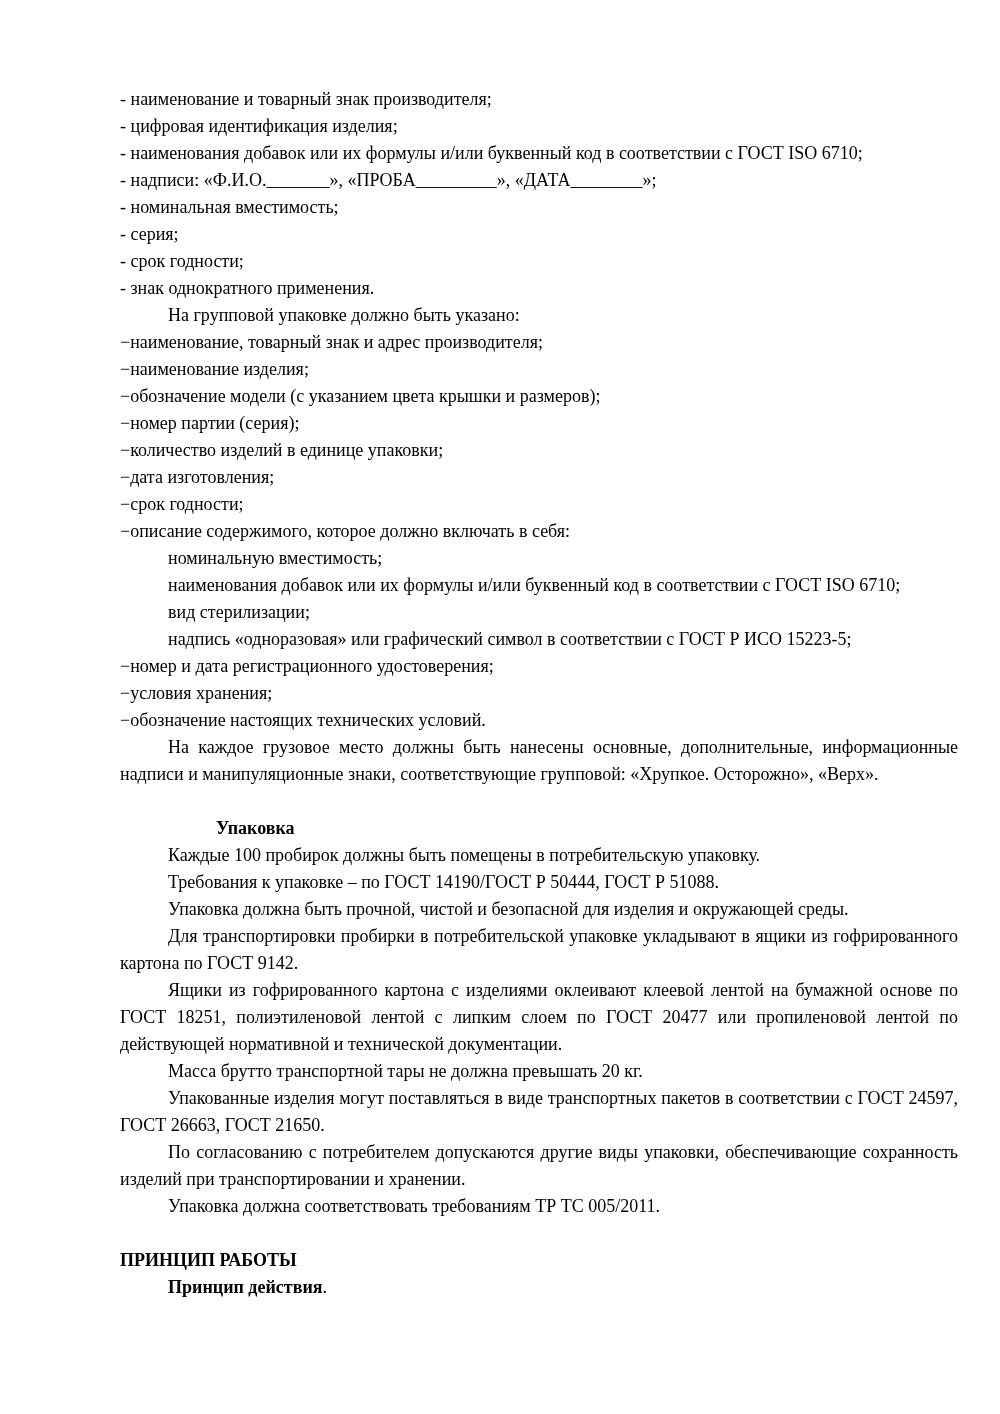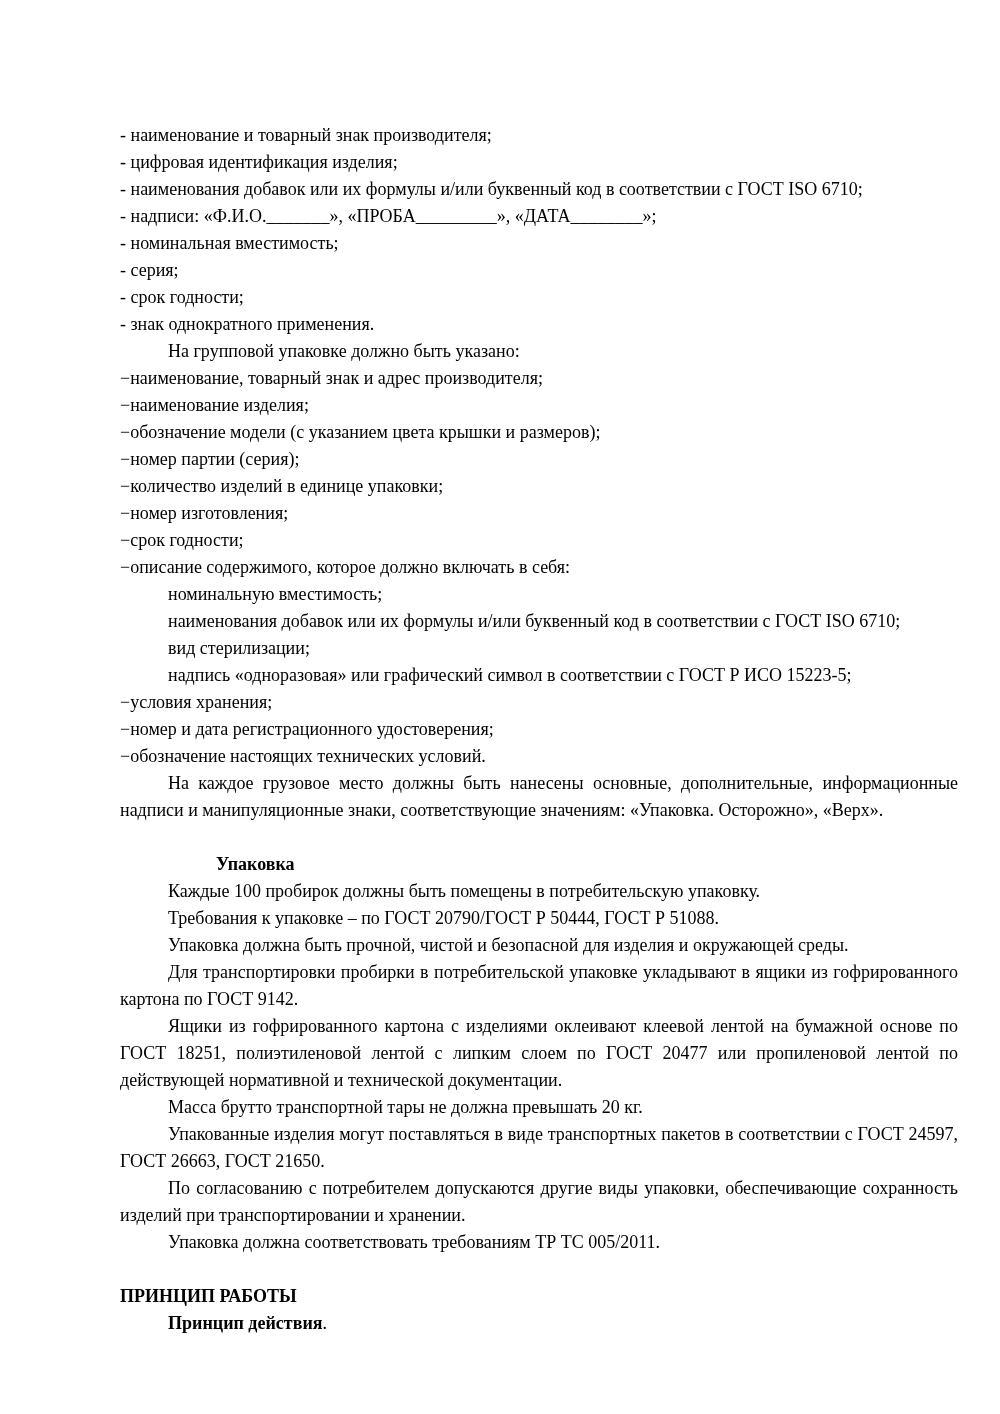--- a/index.html
+++ b/index.html
@@ -17,21 +17,20 @@
   }
   .content {
     position: absolute;
     left: 120px;
     top: 86px;
     width: 838px;
     color: #000000;
     font-family: "Liberation Serif", "DejaVu Serif", serif;
     font-size: 18px;
     line-height: 27px;
-    margin-top: 36px;
   }
   .content p {
     margin: 0;
     padding: 0;
   }
   
   .flush {            
     text-align: justify;
     text-indent: 0;
   }
@@ -71,34 +70,34 @@
       <p class="flush">- номинальная вместимость;</p>
       <p class="flush">- серия;</p>
       <p class="flush">- срок годности;</p>
       <p class="flush">- знак однократного применения.</p>
       <p class="indent">На групповой упаковке должно быть указано:</p>
       <p class="flush">−наименование, товарный знак и адрес производителя;</p>
       <p class="flush">−наименование изделия;</p>
       <p class="flush">−обозначение модели (с указанием цвета крышки и размеров);</p>
       <p class="flush">−номер партии (серия);</p>
       <p class="flush">−количество изделий в единице упаковки;</p>
-      <p class="flush">−номер изготовления;</p>
+      <p class="flush">−дата изготовления;</p>
       <p class="flush">−срок годности;</p>
       <p class="flush">−описание содержимого, которое должно включать в себя:</p>
       <p class="indent">номинальную вместимость;</p>
       <p class="indent">наименования добавок или их формулы и/или буквенный код в соответствии с ГОСТ ISO 6710;</p>
       <p class="indent">вид стерилизации;</p>
       <p class="indent">надпись «одноразовая» или графический символ в соответствии с ГОСТ Р ИСО 15223-5;</p>
+      <p class="flush">−номер и дата регистрационного удостоверения;</p>
       <p class="flush">−условия хранения;</p>
-      <p class="flush">−номер и дата регистрационного удостоверения;</p>
       <p class="flush">−обозначение настоящих технических условий.</p>
-      <p class="indent">На каждое грузовое место должны быть нанесены основные, дополнительные, информационные надписи и манипуляционные знаки, соответствующие значениям: «Упаковка. Осторожно», «Верх».</p>
+      <p class="indent">На каждое грузовое место должны быть нанесены основные, дополнительные, информационные надписи и манипуляционные знаки, соответствующие групповой: «Хрупкое. Осторожно», «Верх».</p>
       <p class="heading space-before">Упаковка</p>
       <p class="indent">Каждые 100 пробирок должны быть помещены в потребительскую упаковку.</p>
-      <p class="indent">Требования к упаковке – по ГОСТ 20790/ГОСТ Р 50444, ГОСТ Р 51088.</p>
+      <p class="indent">Требования к упаковке – по ГОСТ 14190/ГОСТ Р 50444, ГОСТ Р 51088.</p>
       <p class="indent">Упаковка должна быть прочной, чистой и безопасной для изделия и окружающей среды.</p>
       <p class="indent">Для транспортировки пробирки в потребительской упаковке укладывают в ящики из гофрированного картона по ГОСТ 9142.</p>
       <p class="indent">Ящики из гофрированного картона с изделиями оклеивают клеевой лентой на бумажной основе по ГОСТ 18251, полиэтиленовой лентой с липким слоем по ГОСТ 20477 или пропиленовой лентой по действующей нормативной и технической документации.</p>
       <p class="indent">Масса брутто транспортной тары не должна превышать 20 кг.</p>
       <p class="indent">Упакованные изделия могут поставляться в виде транспортных пакетов в соответствии с ГОСТ 24597, ГОСТ 26663, ГОСТ 21650.</p>
       <p class="indent">По согласованию с потребителем допускаются другие виды упаковки, обеспечивающие сохранность изделий при транспортировании и хранении.</p>
       <p class="indent">Упаковка должна соответствовать требованиям ТР ТС 005/2011.</p>
       <p class="heading-center space-before">ПРИНЦИП РАБОТЫ</p>
       <p class="lead-bold"><b>Принцип действия</b>.</p>
     </div>

